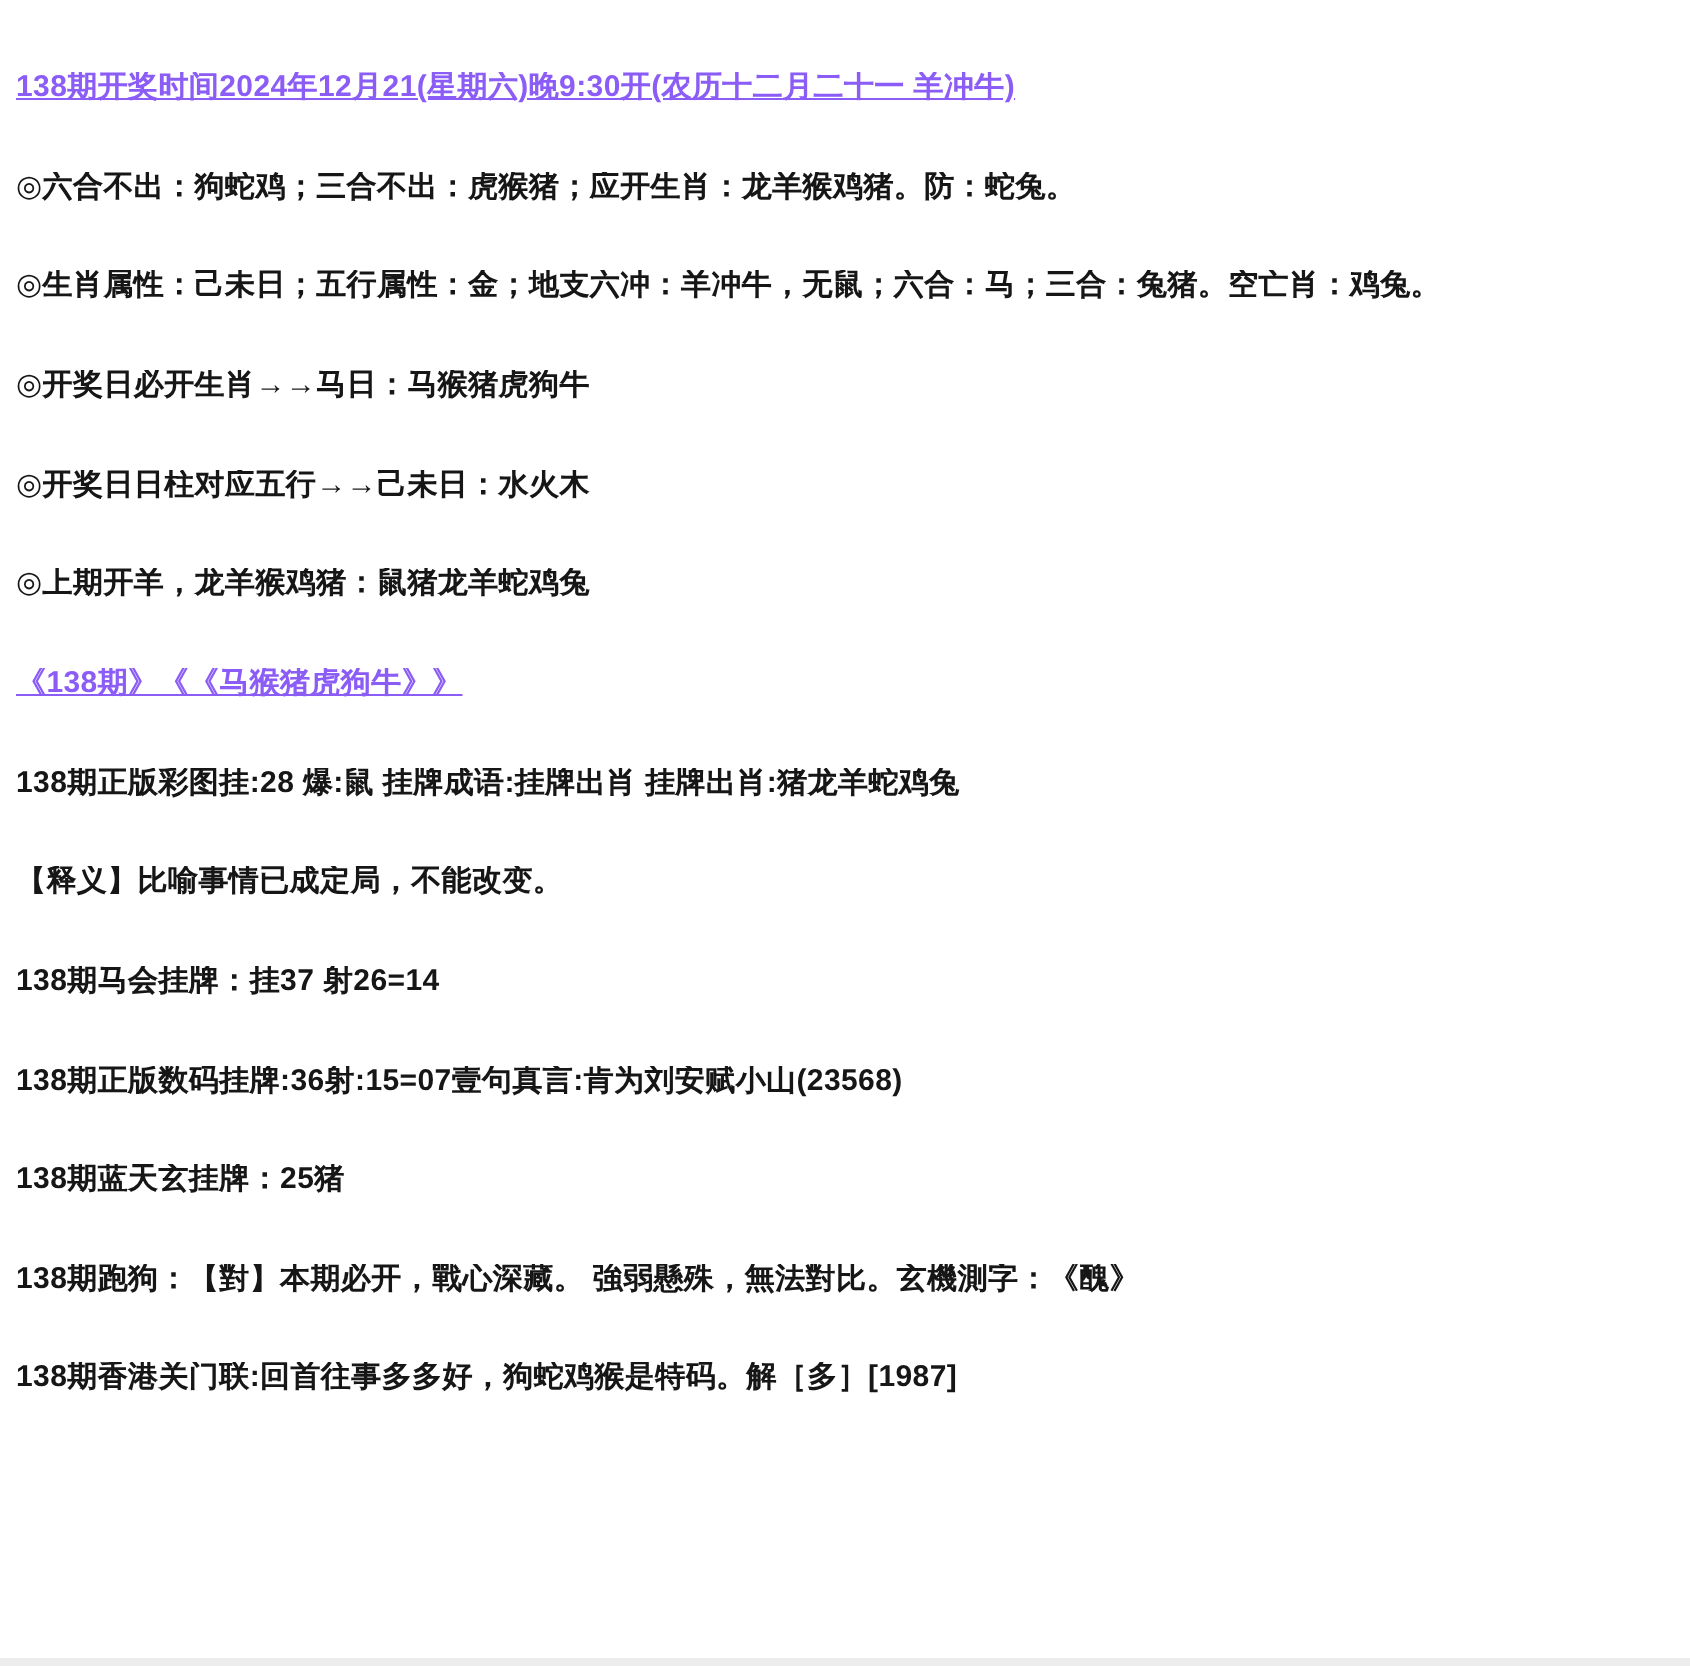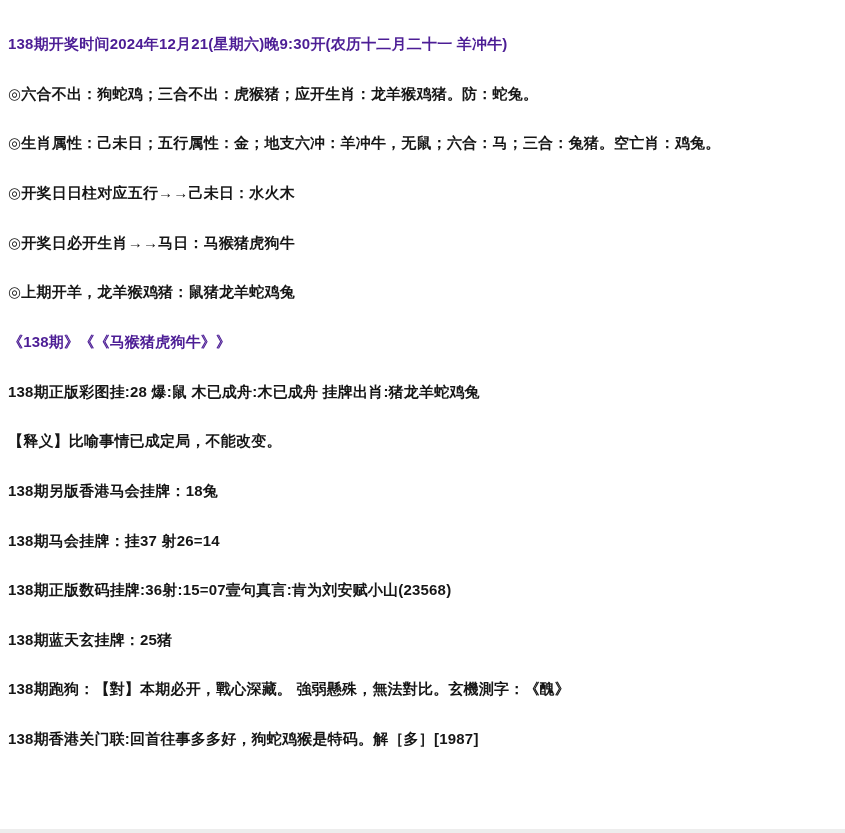--- a/index.html
+++ b/index.html
@@ -21,45 +21,45 @@
     line-height: 16.55px;
     color: #161616;
     white-space: pre;
     letter-spacing: 0.2px;
   }
   .line {
     height: 16.55px;
     overflow: hidden;
   }
   .red {
-    color: #4c1d95;
+    color: #8b5cf6;
+    text-decoration: underline;
   }
   .bottom-edge {
     position: absolute;
     left: 0;
     bottom: 0;
     width: 845px;
     height: 4px;
     background: #ededed;
   }
 </style>
 </head>
 <body>
 
 <div class="page">
   <div class="line red">138期开奖时间2024年12月21(星期六)晚9:30开(农历十二月二十一 羊冲牛)</div>
   <div class="line">◎六合不出：狗蛇鸡；三合不出：虎猴猪；应开生肖：龙羊猴鸡猪。防：蛇兔。</div>
   <div class="line">◎生肖属性：己未日；五行属性：金；地支六冲：羊冲牛，无鼠；六合：马；三合：兔猪。空亡肖：鸡兔。</div>
+  <div class="line">◎开奖日必开生肖→→马日：马猴猪虎狗牛</div>
   <div class="line">◎开奖日日柱对应五行→→己未日：水火木</div>
-  <div class="line">◎开奖日必开生肖→→马日：马猴猪虎狗牛</div>
   <div class="line">◎上期开羊，龙羊猴鸡猪：鼠猪龙羊蛇鸡兔</div>
   <div class="line red">《138期》《《马猴猪虎狗牛》》</div>
-  <div class="line">138期正版彩图挂:28 爆:鼠 木已成舟:木已成舟 挂牌出肖:猪龙羊蛇鸡兔</div>
+  <div class="line">138期正版彩图挂:28 爆:鼠 挂牌成语:挂牌出肖 挂牌出肖:猪龙羊蛇鸡兔</div>
   <div class="line">【释义】比喻事情已成定局，不能改变。</div>
-  <div class="line">138期另版香港马会挂牌：18兔</div>
   <div class="line">138期马会挂牌：挂37 射26=14</div>
   <div class="line">138期正版数码挂牌:36射:15=07壹句真言:肯为刘安赋小山(23568)</div>
   <div class="line">138期蓝天玄挂牌：25猪</div>
   <div class="line">138期跑狗：【對】本期必开，戰心深藏。 強弱懸殊，無法對比。玄機測字：《醜》</div>
   <div class="line">138期香港关门联:回首往事多多好，狗蛇鸡猴是特码。解［多］[1987]</div>
   
   
   
   
   

